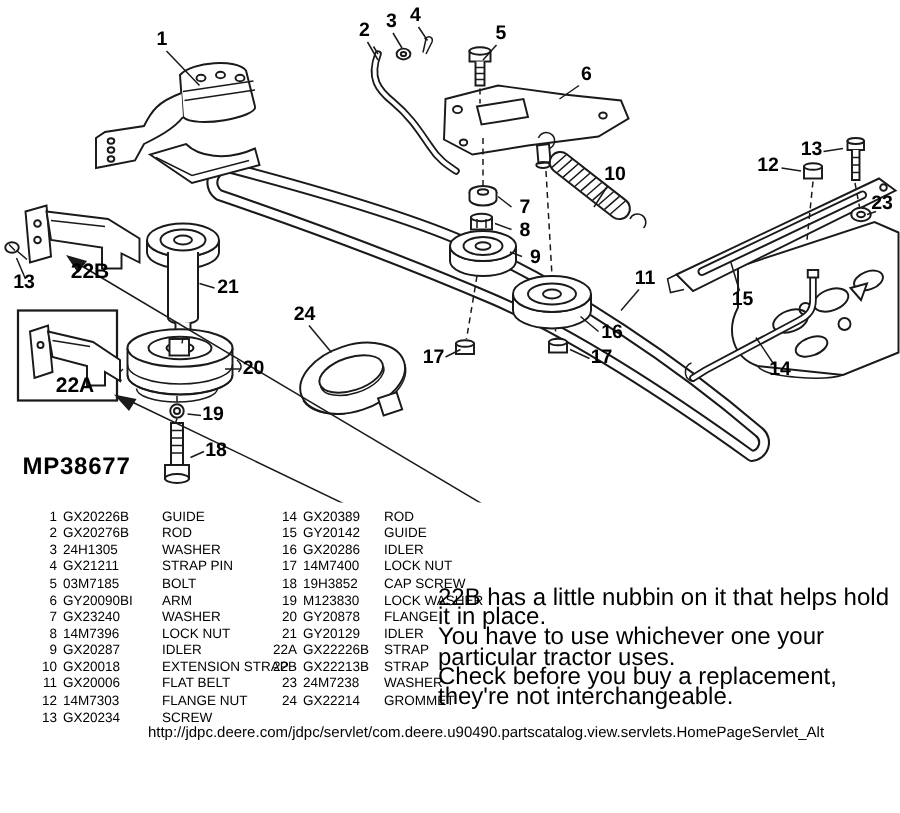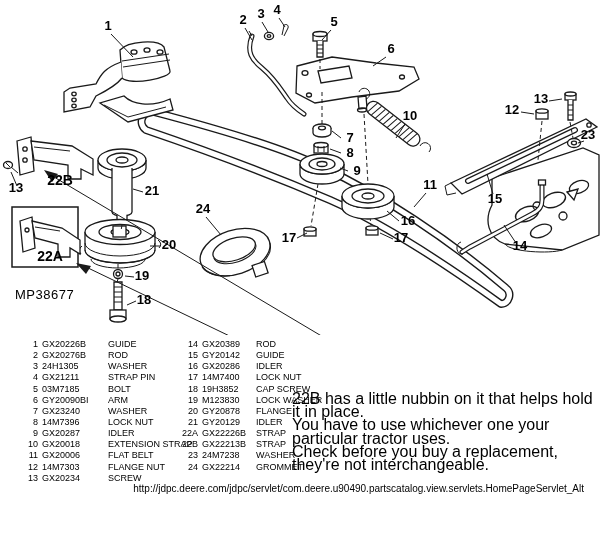--- a/index.html
+++ b/index.html
@@ -6,30 +6,30 @@
   .page{position:relative;width:600px;height:542px;background:#fff;overflow:hidden;
         font-family:"Liberation Sans",sans-serif;color:#000;}
   svg{position:absolute;left:0;top:0;}
   .ln{stroke:#1a1a1a;stroke-width:1.3;fill:none;}
   .fw{stroke:#1a1a1a;stroke-width:1.3;fill:#fff;}
   .thin{stroke:#1a1a1a;stroke-width:1;fill:none;}
   .dash{stroke:#1a1a1a;stroke-width:1;fill:none;stroke-dasharray:4 3;}
   .blk{fill:#1a1a1a;stroke:none;}
   .callout{font:bold 13px "Liberation Sans",sans-serif;fill:#000;text-anchor:middle;}
   .callout.lg{font-size:14px;}
-  .mp-number{position:absolute;left:15px;top:287px;font-size:13px;font-weight:normal;letter-spacing:.5px;}
+  .mp-number{position:absolute;left:15px;top:303px;font-size:16px;font-weight:bold;letter-spacing:.5px;}
   .parts-col{position:absolute;top:339px;font-size:9px;line-height:11.15px;white-space:nowrap;}
   .parts-col.left{left:22px;}
   .parts-col.right{left:176px;}
   .part-row{display:grid;column-gap:4px;height:11.15px;}
   .left .part-row{grid-template-columns:16px 62px auto;}
   .right .part-row{grid-template-columns:22px 50px auto;}
   .pr-ref{text-align:right;}
   .note{position:absolute;left:292px;top:346px;width:302px;font-size:16px;line-height:13.2px;margin-top:46px;}
-  .url{position:absolute;left:64px;top:483px;width:520px;text-align:right;font-size:10px;}
+  .url{position:absolute;left:64px;top:483px;width:520px;text-align:center;font-size:10px;}
   .instructions{position:absolute;left:7px;top:499px;width:588px;font-size:10.4px;}
 </style>
 </head>
 <body>
 
 <div class="page">
 
   <svg width="600" height="335" viewBox="0 0 600 335">
 
     <g>

